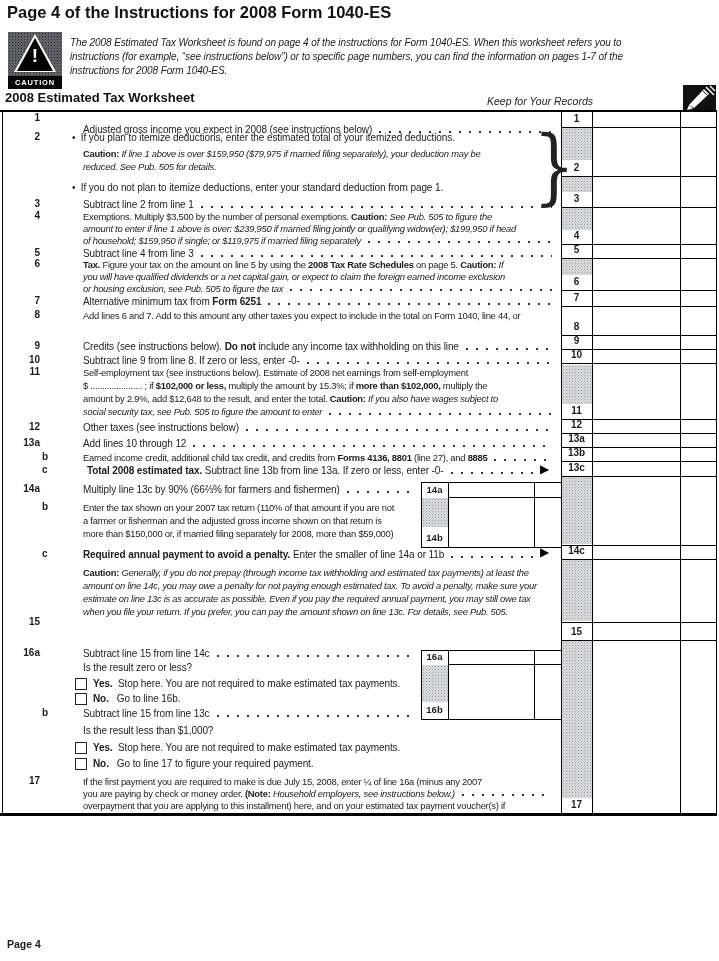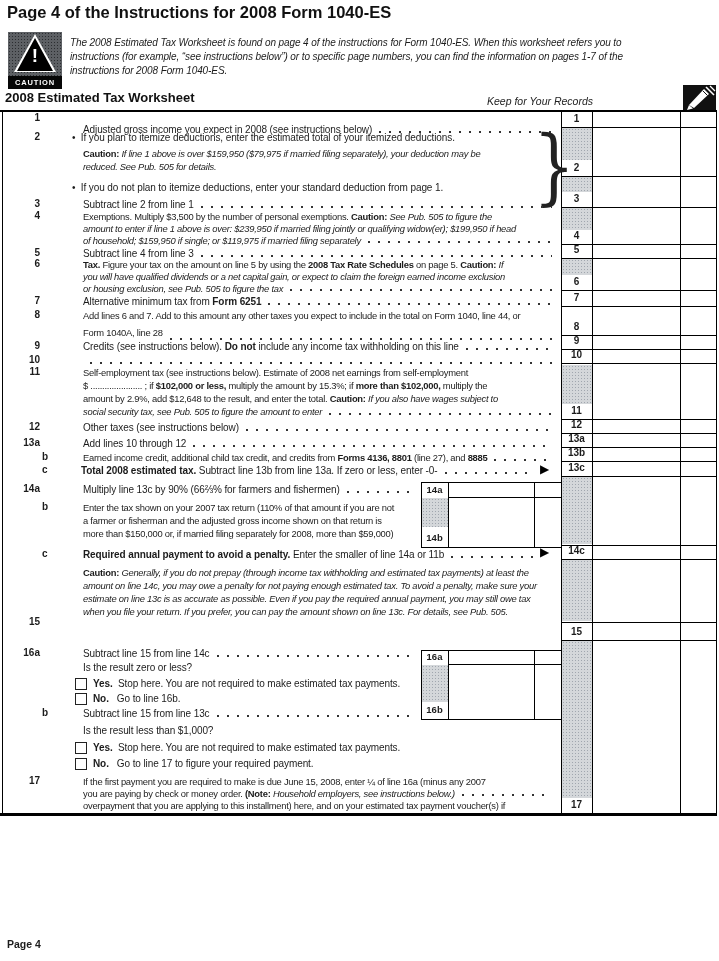--- a/index.html
+++ b/index.html
@@ -262,37 +262,34 @@
         <span class="ts"><span>Alternative minimum tax from </span><span class="seg-b">Form 6251</span></span>
         <span class="leader"></span>
       </div>
     </div>
 
   <div class="mnum" style="top:309px">8</div>
   <div class="rt fs9 lh17" style="left:83px;top:309px">
       <div class="tl">
         <span class="ts"><span>Add lines 6 and 7. Add to this amount any other taxes you expect to include in the total on Form 1040, line 44, or</span></span>
       </div>
-      <div class="tl">
-        <span class="ts"><span>Form 1040A, line 28</span></span>
-        <span class="leader"></span>
-      </div>
     </div>
 
   <div class="mnum" style="top:340px">9</div>
   <div class="rt" style="left:83px;top:340px">
       <div class="tl">
         <span class="ts"><span>Credits (see instructions below). </span><span class="seg-b">Do not</span><span> include any income tax withholding on this line</span></span>
         <span class="leader"></span>
       </div>
     </div>
 
   <div class="mnum" style="top:354px">10</div>
   <div class="rt" style="left:83px;top:354px">
       <div class="tl">
+        <span class="ts"><span>Subtract line 9 from line 8. If zero or less, enter -0-</span></span>
         <span class="leader"></span>
       </div>
     </div>
 
   <div class="mnum" style="top:366px">11</div>
   <div class="rt fs9" style="left:83px;top:366px">
       <div class="tl">
         <span class="ts"><span>Self-employment tax (see instructions below). Estimate of 2008 net earnings from self-employment</span></span>
       </div>
       <div class="tl">
@@ -323,21 +320,21 @@
       </div>
     </div>
   <div class="msub" style="top:451px">b</div>
   <div class="rt fs9" style="left:83px;top:451px">
       <div class="tl">
         <span class="ts"><span>Earned income credit, additional child tax credit, and credits from </span><span class="seg-b">Forms 4136, 8801</span><span> (line 27), and </span><span class="seg-b">8885</span></span>
         <span class="leader"></span>
       </div>
     </div>
   <div class="msub" style="top:464px">c</div>
-  <div class="rt w455" style="left:81px;top:464px">
+  <div class="rt w455" style="left:87px;top:464px">
       <div class="tl">
         <span class="ts"><span class="seg-b">Total 2008 estimated tax.&nbsp;</span><span>Subtract line 13b from line 13a. If zero or less, enter -0-</span></span>
         <span class="leader"></span>
       </div>
     </div>
   <div class="arr" style="left:540px;top:463px">▶</div>
 
   <div class="mnum" style="top:483px">14a</div>
   <div class="rt w332" style="left:83px;top:483px">
       <div class="tl">
@@ -428,21 +425,21 @@
   <div class="cb" style="left:75px;top:758px"></div>
   <div class="rt" style="left:93px;top:757px">
       <div class="tl">
         <span class="ts"><span class="seg-b">No.</span><span>&nbsp;  Go to line 17 to figure your required payment.</span></span>
       </div>
     </div>
 
   <div class="mnum" style="top:775px">17</div>
   <div class="rt fs9 lh12" style="left:83px;top:775px">
       <div class="tl">
-        <span class="ts"><span>If the first payment you are required to make is due June 15, 2008, enter ¼ of line 16a (minus any 2007</span></span>
+        <span class="ts"><span>If the first payment you are required to make is due July 15, 2008, enter ¼ of line 16a (minus any 2007</span></span>
       </div>
       <div class="tl">
         <span class="ts"><span>you are paying by check or money order. </span><span class="seg-b">(Note:&nbsp;</span><span class="seg-i">Household employers, see instructions below.)</span></span>
         <span class="leader"></span>
       </div>
       <div class="tl">
         <span class="ts"><span>overpayment that you are applying to this installment) here, and on your estimated tax payment voucher(s) if</span></span>
       </div>
     </div>
 

